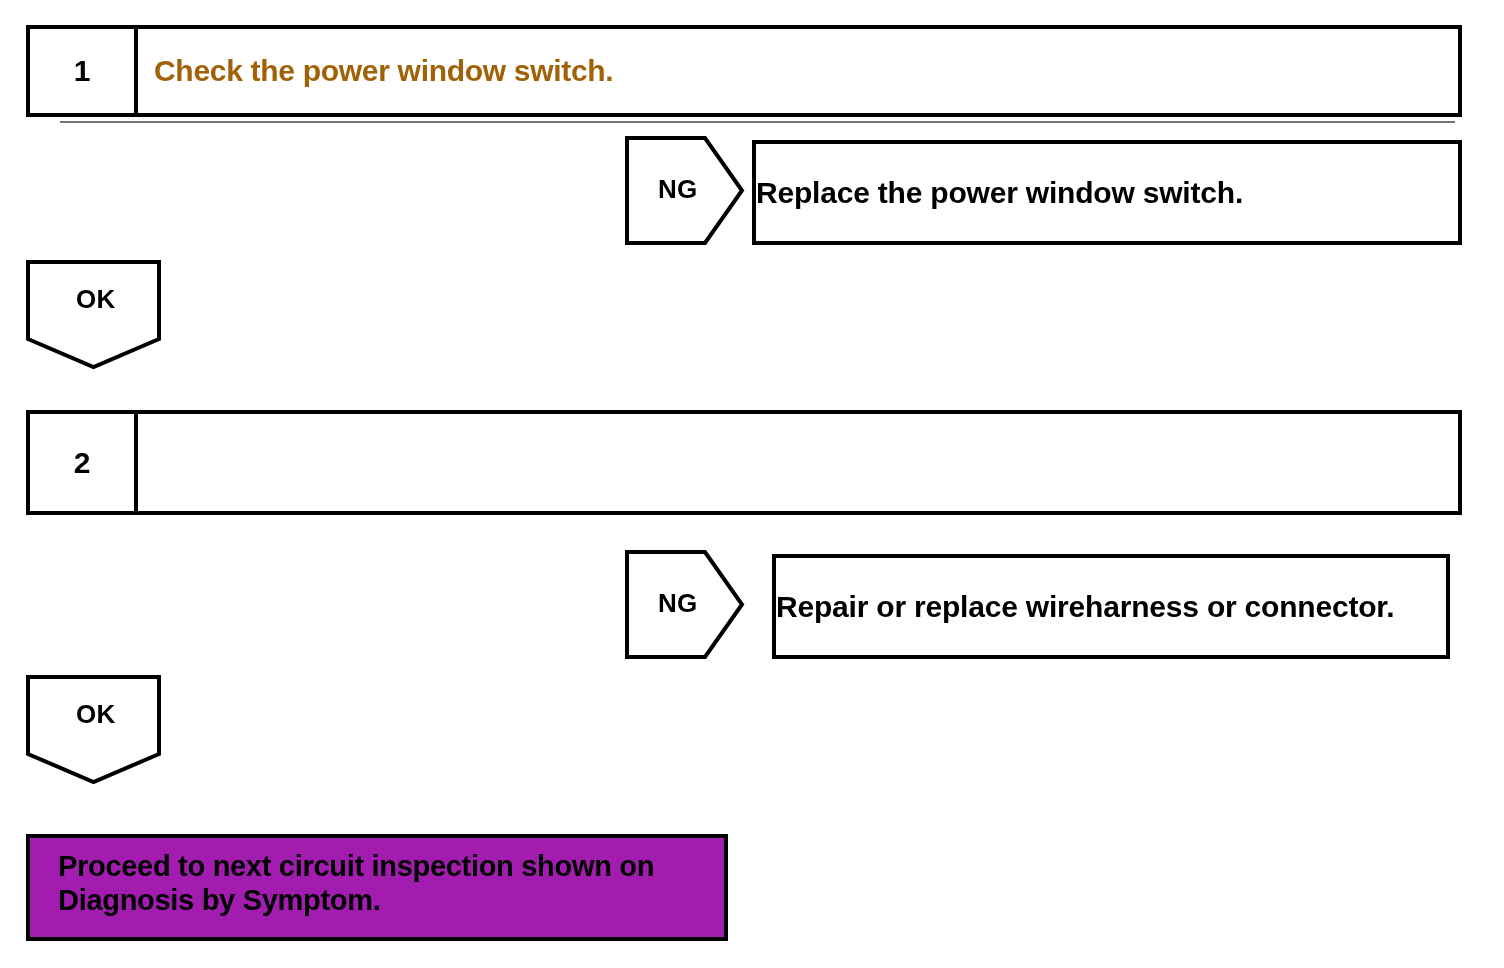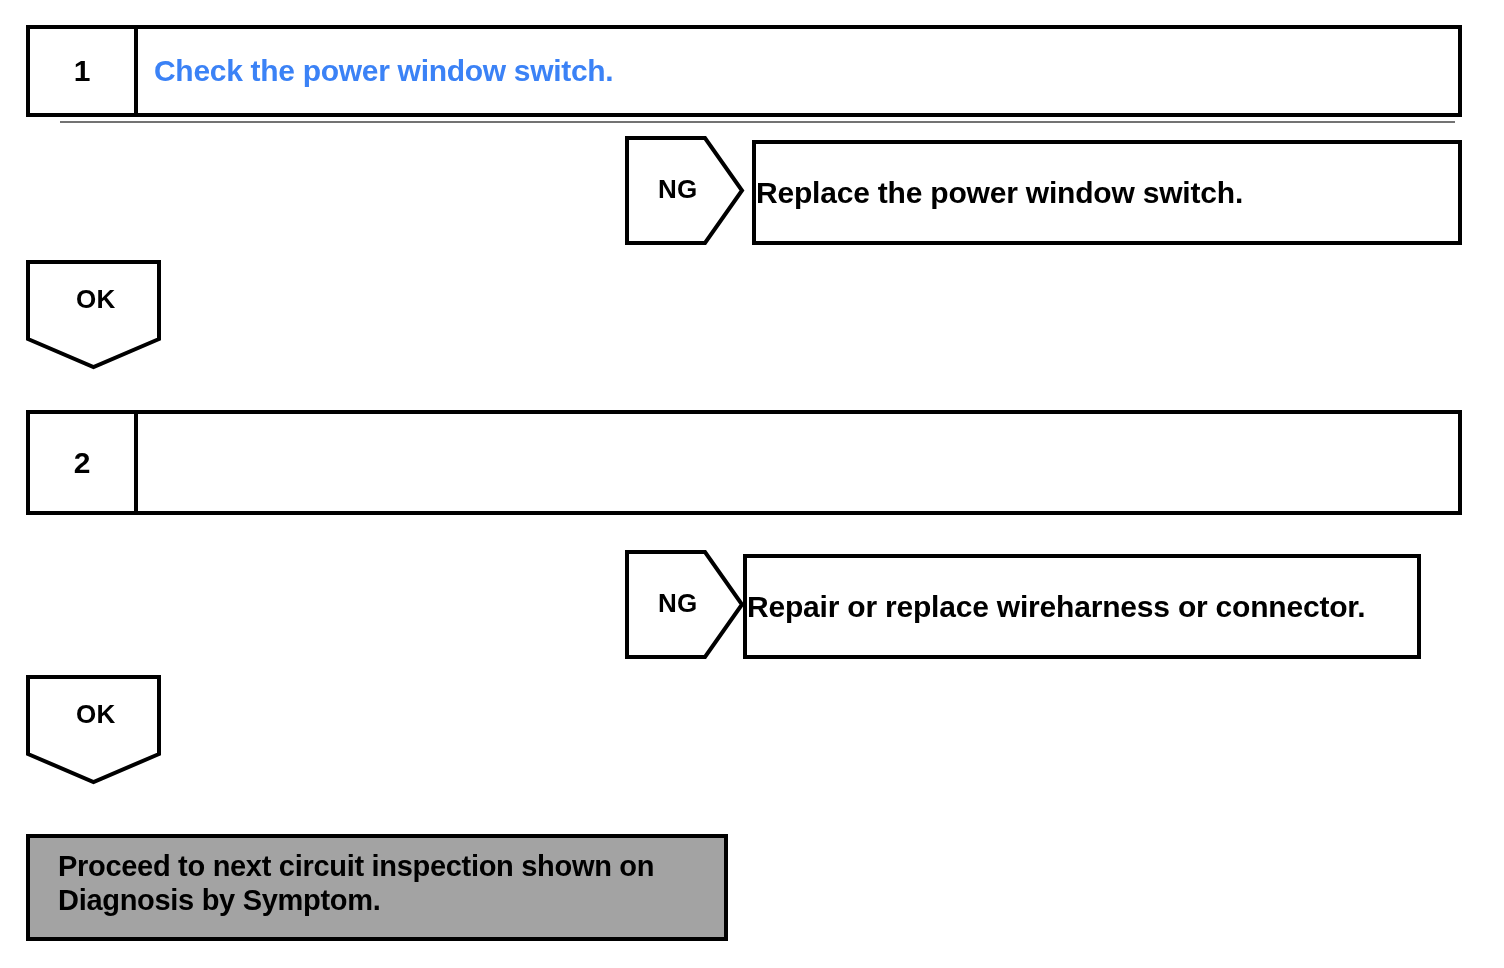--- a/index.html
+++ b/index.html
@@ -43,21 +43,21 @@
     letter-spacing: 0px;
   }
   .step-text {
     flex: 1 1 auto;
     display: flex;
     align-items: center;
     padding-left: 16px;
     padding-right: 6px;
     font-size: 30px;
     font-weight: bold;
-    color: #3b82f6;
+    color: #a16207;
     letter-spacing: -0.3px;
     white-space: nowrap;
   }
 
   
   .result-box {
     position: absolute;
     box-sizing: border-box;
     border: 4px solid #000000;
     background: #ffffff;
@@ -69,21 +69,21 @@
     letter-spacing: -0.2px;
     padding-right: 8px;
     white-space: nowrap;
   }
 
   
   .final-box {
     position: absolute;
     box-sizing: border-box;
     border: 4px solid #000000;
-    background: #a3a3a3;
+    background: #a21caf;
     padding: 12px 0 0 28px;
     font-size: 29px;
     font-weight: bold;
     color: #000000;
     line-height: 1.16;
     letter-spacing: -0.3px;
     white-space: pre-line;
   }
 
   
@@ -152,21 +152,21 @@
     <div class="step-num">2</div>
   </div>
 
   <div class="arrow" style="left:625px; top:550px; width:120px; height:109px;">
     <svg width="120" height="109" viewBox="0 0 120 109">
       <polygon points="2,2 80,2 117,54.5 80,107 2,107" fill="#ffffff" stroke="#000000" stroke-width="4" stroke-linejoin="miter"></polygon>
     </svg>
     <span class="arrow-label ng-label">NG</span>
   </div>
 
-  <div class="result-box" style="left:743px; top:554px; width:678px; height:105px;text-align:right;">
+  <div class="result-box" style="left:772px; top:554px; width:678px; height:105px;text-align:right;">
     <span>Repair or replace wireharness or connector.</span>
   </div>
 
   <div class="arrow" style="left:26px; top:675px; width:136px; height:110px;">
     <svg width="136" height="110" viewBox="0 0 136 110">
       <polygon points="2,2 133,2 133,79 67.5,107 2,79" fill="#ffffff" stroke="#000000" stroke-width="4" stroke-linejoin="miter"></polygon>
     </svg>
     <span class="arrow-label ok-label">OK</span>
   </div>
 

